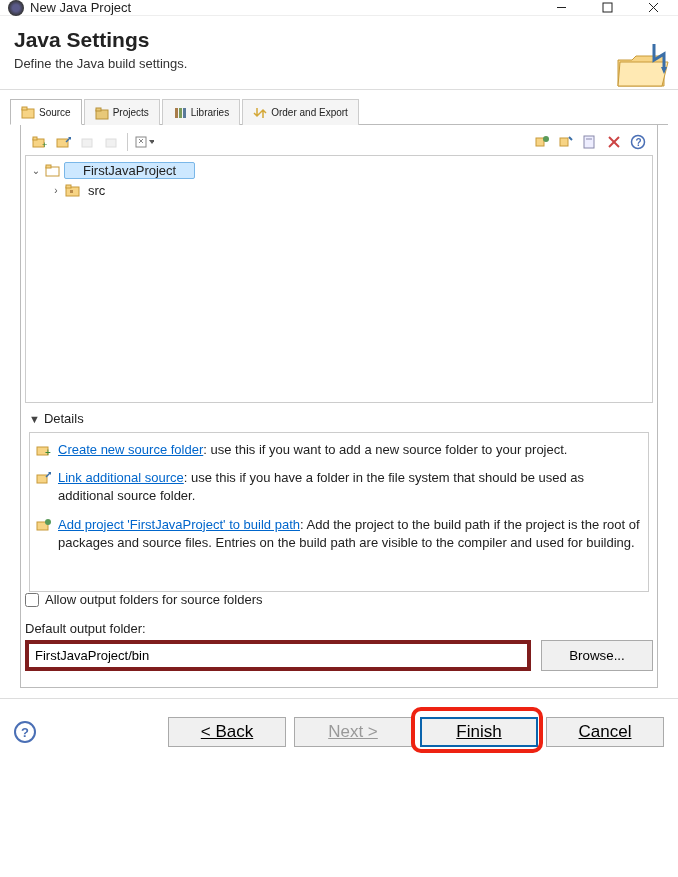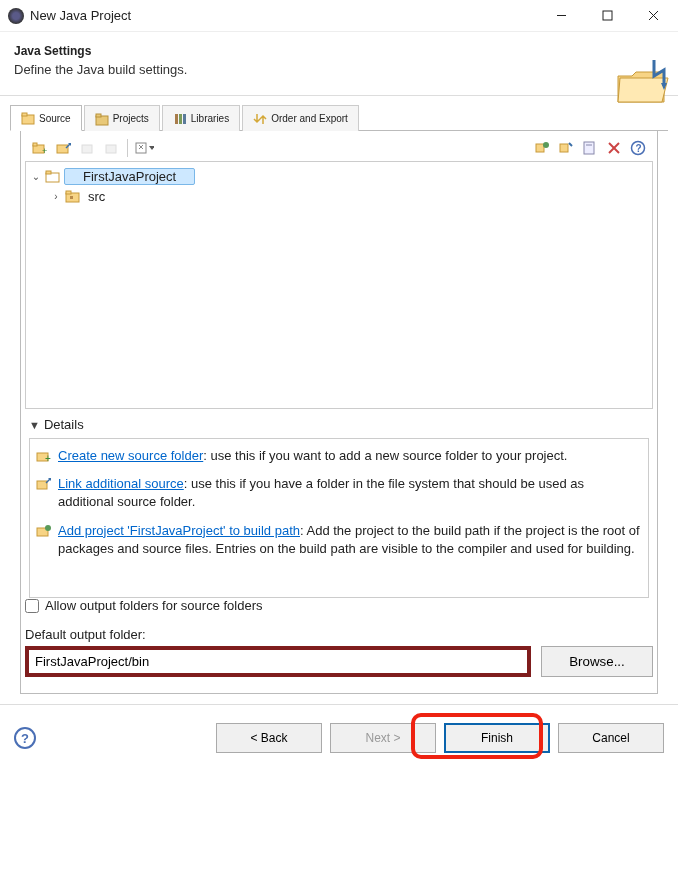--- a/index.html
+++ b/index.html
@@ -1,22 +1,22 @@
 <!DOCTYPE html>
 <html><head>
 <meta charset="utf-8">
 <style>
 * { box-sizing: border-box; margin: 0; padding: 0; }
 body { font-family: "Segoe UI", Tahoma, sans-serif; font-size: 13px; color: #222; width: 678px; height: 877px; background: #fff; overflow: hidden; }
-.titlebar { display: flex; align-items: center; height: 32px; padding: 0 2px 0 8px; border-bottom: 1px solid #eee; }
+.titlebar { display: flex; align-items: center; height: 16px; padding: 0 2px 0 8px; border-bottom: 1px solid #eee; }
 .titlebar .icon { width: 16px; height: 16px; margin-right: 6px; background: radial-gradient(circle at 50% 50%, #5a5a88 30%, #333 70%); border-radius: 50%; }
 .titlebar .title { flex: 1; }
 .win-btn { width: 46px; height: 30px; display: flex; align-items: center; justify-content: center; font-family: "Segoe UI Symbol", sans-serif; font-size: 11px; }
 .header { padding: 12px 14px 18px; position: relative; border-bottom: 1px solid #ddd; background: #fff; }
-.header h1 { font-size: 12px; font-weight: 600; margin-bottom: 4px; }
+.header h1 { font-size: 21px; font-weight: 600; margin-bottom: 4px; }
 .header p { font-size: 13px; color: #333; }
 .banner-icon { position: absolute; right: 6px; top: 24px; }
 .tabs-wrap { padding: 8px 10px 0; }
 .tabs { display: flex; border-bottom: 1px solid #bbb; }
 .tab { display: flex; align-items: center; gap: 4px; padding: 5px 10px; background: #f5f5f5; border: 1px solid #ccc; border-bottom: none; margin-right: 2px; font-size: 10px; cursor: pointer; position: relative; top: 1px; }
 .tab.active { background: #fff; border-color: #bbb; border-bottom: 1px solid #fff; }
 .panel { border: 1px solid #bbb; border-top: none; margin: 0 10px 10px; padding: 4px 4px 12px; }
 .toolbar { display: flex; align-items: center; padding: 2px 4px; border-bottom: none; gap: 2px; }
 .tb-btn { width: 22px; height: 22px; display: flex; align-items: center; justify-content: center; border: 1px solid transparent; border-radius: 2px; cursor: pointer; }
 .tb-btn.disabled { opacity: .4; cursor: default; }
@@ -36,21 +36,21 @@
 .detail-text { flex: 1; }
 .detail-text a { color: #0066cc; text-decoration: underline; cursor: pointer; }
 .checkrow { display: flex; align-items: center; gap: 6px; }
 .checkrow input { width: 14px; height: 14px; }
 .output-label { margin: 14px 0 4px; }
 .output-row { display: flex; gap: 10px; padding: 0 0 4px; }
 .output-row input { flex: 1; border: 4px solid #7f1d1d; padding: 4px 6px; font-size: 13px; }
 .browse-btn { width: 112px; border: 1px solid #aaa; background: #f0f0f0; cursor: pointer; }
 .footer { border-top: 1px solid #ddd; padding: 18px 14px 14px; display: flex; align-items: center; gap: 8px; }
 .foot-spacer { flex: 1; }
-.footer button { width: 106px; height: 30px; border: 1px solid #aaa; background: #f0f0f0; font-size: 12px; cursor: pointer; }
+.footer button { width: 118px; height: 30px; border: 1px solid #aaa; background: #f0f0f0; font-size: 17px; cursor: pointer; text-decoration: underline; }
 .footer button.disabled { color: #999; }
 .footer button.primary { border: 2px solid #0a64ad; }
 .highlight-ring { position: absolute; border: 4px solid #e21; border-radius: 10px; pointer-events: none; }
 .help-circle { width: 22px; height: 22px; border: 2px solid #4a6fb5; border-radius: 50%; color: #4a6fb5; display: flex; align-items: center; justify-content: center; font-weight: bold; font-size: 13px; cursor: pointer; }
 svg { display: block; }
 </style>
 </head>
 <body>
 
 <div class="titlebar">

